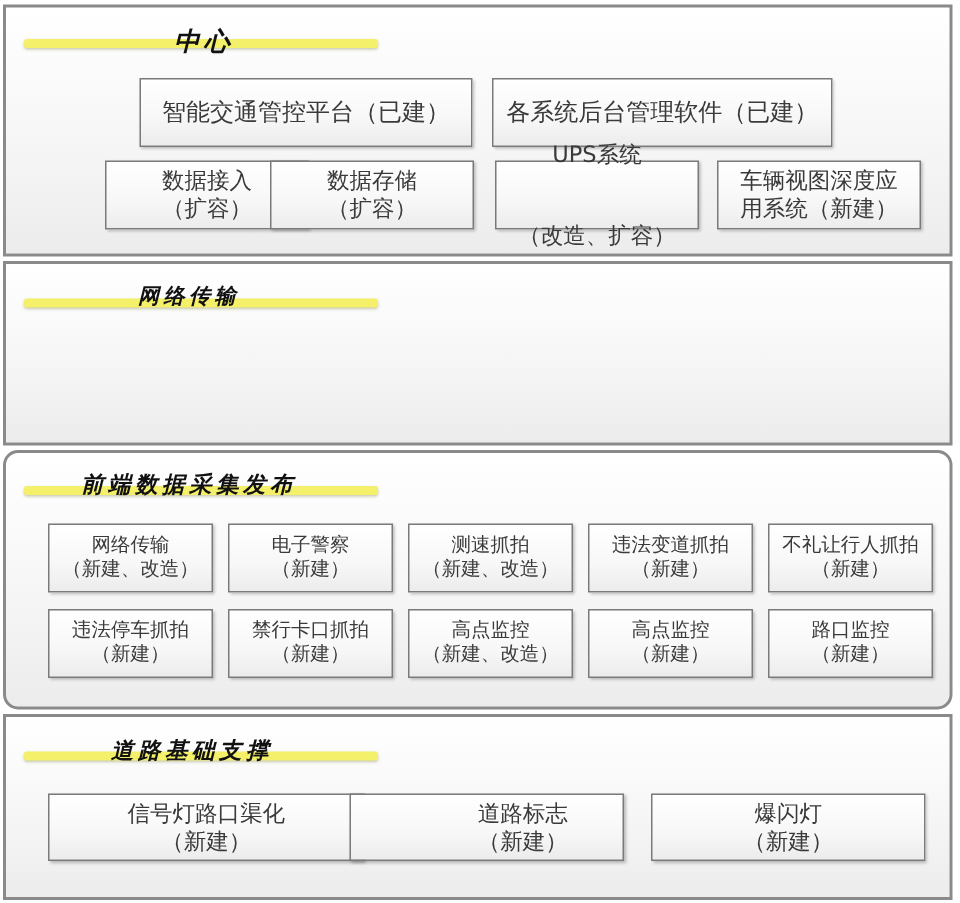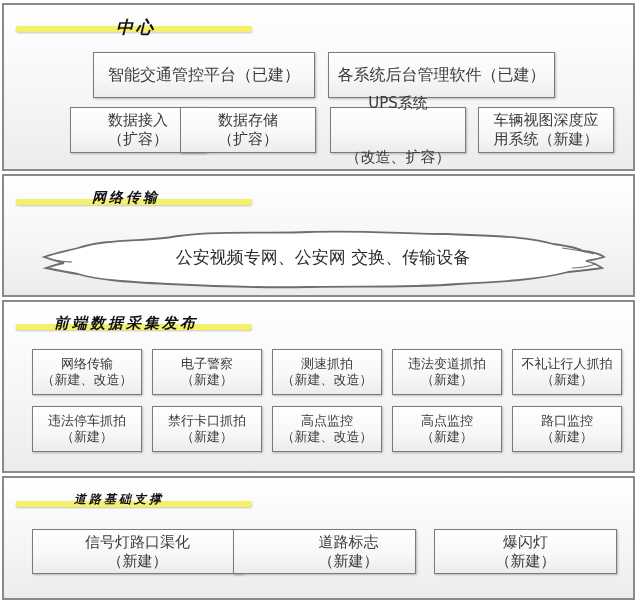--- a/index.html
+++ b/index.html
@@ -69,35 +69,23 @@
   <div class="box f16" style="left:474px; top:102px; width:136px; height:46px;">
     <span>车辆视图深度应</span>
     <span>用系统（新建）</span>
   </div>
 </div>
 
 <div class="panel" style="top:174px; height:123px;text-decoration:underline;">
   <div class="title-bar" style="left:12px; width:236px; top:23px;"></div>
   <div class="title-text" style="left:88px; top:13px; font-size:14px;">网络传输</div>
 
-  <div class="cloud-wrap">
-    <svg width="570" height="70" viewBox="0 0 570 70">
-      <path d="M40,24 C70,14 110,18 140,12 C180,6 230,10 270,8 C320,6 370,10 410,10 C450,12 490,12 515,20 C530,22 540,24 545,27
-               C556,28 562,30 566,33 C560,35 555,36 548,37 C556,39 560,41 564,44 C550,46 540,47 530,48
-               C500,56 460,58 420,60 C370,64 320,62 270,63 C220,64 170,62 130,60 C90,58 60,56 40,50
-               C28,48 18,46 8,44 C14,42 20,40 26,39 C18,37 12,35 6,33 C14,30 24,28 40,24 Z" fill="#ffffff" stroke="#6e6e6e" stroke-width="1.8"></path>
-      <path d="M524,24 C540,26 550,28 556,30" fill="none" stroke="#6e6e6e" stroke-width="1.2"></path>
-      <path d="M534,44 C545,44 552,42 558,40" fill="none" stroke="#6e6e6e" stroke-width="1.2"></path>
-      <path d="M16,36 C22,37 28,38 34,38" fill="none" stroke="#6e6e6e" stroke-width="1.2"></path>
-    </svg>
-    <div class="cloud-text">公安视频专网、公安网 交换、传输设备</div>
-  </div>
 </div>
 
-<div class="panel" style="top:300px; height:173px;">
+<div class="panel" style="top:300px; height:173px;border-radius:10px;">
   <div class="title-bar" style="left:12px; width:236px; top:22px;"></div>
   <div class="title-text" style="left:50px; top:12px; font-size:15px;">前端数据采集发布</div>
 
   <div class="box f13" style="left:28px; top:47px; width:110px; height:46px;">
     <span>网络传输</span>
     <span>（新建、改造）</span>
   </div>
   <div class="box f13" style="left:148px; top:47px; width:110px; height:46px;">
     <span>电子警察</span>
     <span>（新建）</span>
@@ -132,21 +120,21 @@
     <span>（新建）</span>
   </div>
   <div class="box f13" style="left:508px; top:104px; width:110px; height:46px;">
     <span>路口监控</span>
     <span>（新建）</span>
   </div>
 </div>
 
 <div class="panel" style="top:476px; height:124px;">
   <div class="title-bar" style="left:12px; width:236px; top:23px;"></div>
-  <div class="title-text" style="left:70px; top:13px; font-size:12px;">道路基础支撑</div>
+  <div class="title-text" style="left:70px; top:13px; font-size:15px;">道路基础支撑</div>
 
   <div class="box f16" style="left:28px; top:51px; width:211px; height:45px;text-align:center;">
     <span>信号灯路口渠化</span>
     <span>（新建）</span>
   </div>
   <div class="box f16" style="left:229px; top:51px; width:183px; height:45px;padding-left:48px;">
     <span>道路标志</span>
     <span>（新建）</span>
   </div>
   <div class="box f16" style="left:430px; top:51px; width:183px; height:45px;">

